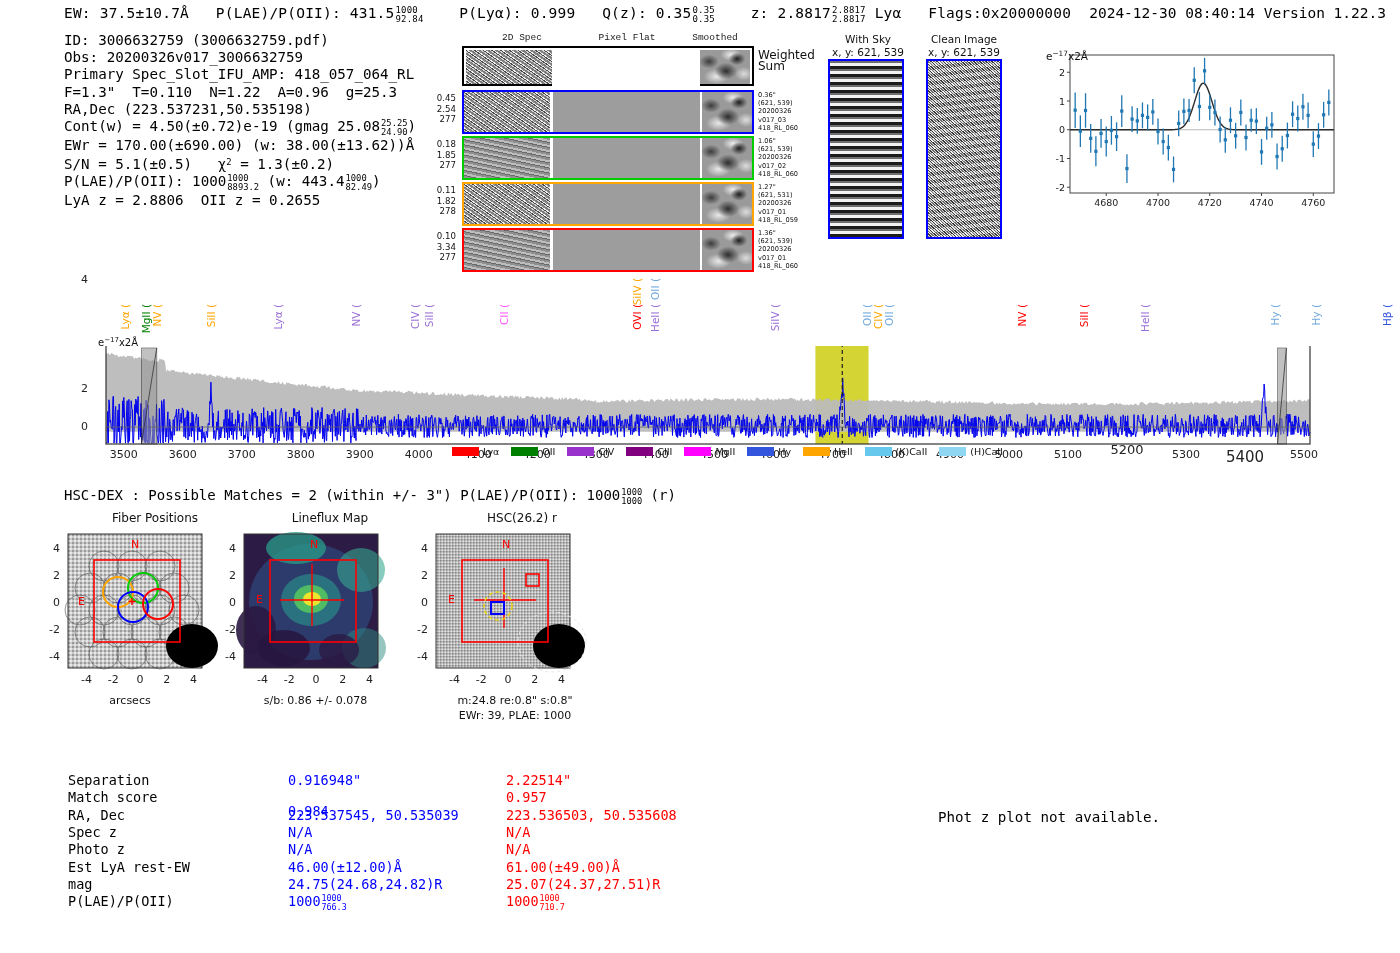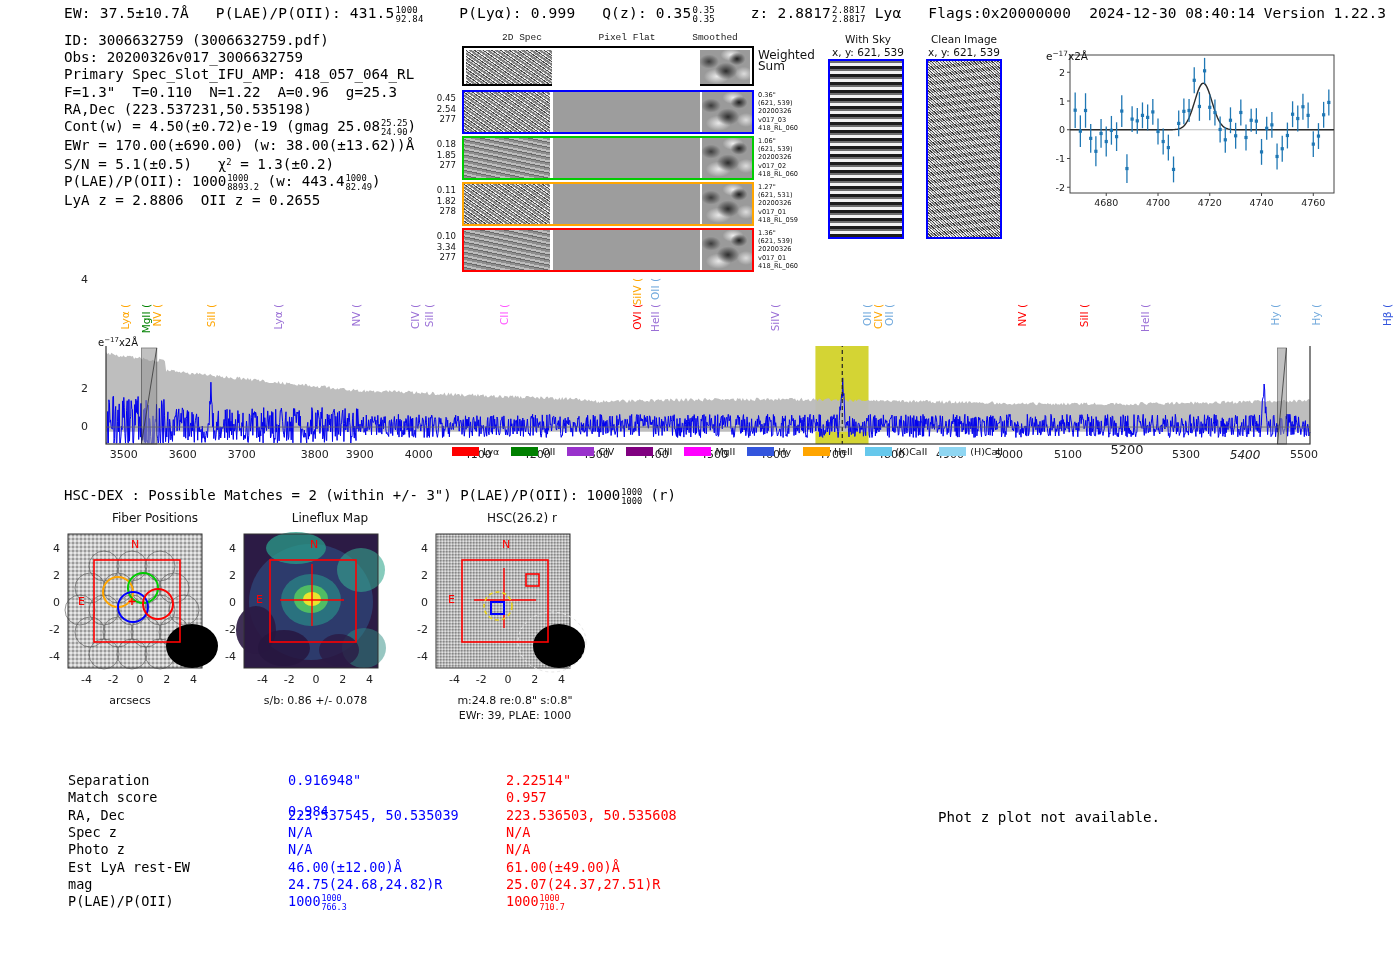--- a/index.html
+++ b/index.html
@@ -391,37 +391,37 @@
       <rect x="1189.5392156862745" y="2" width="8.852941176470495" height="96" fill="#999" opacity="0.6" stroke="#222" stroke-width="0.8"></rect>
       <line x1="1189.5392156862745" y1="98" x2="1198.392156862745" y2="2" stroke="#333" stroke-width="0.8"></line>
       <line x1="754.2696078431374" y1="-66" x2="754.2696078431374" y2="98" stroke="#222" stroke-width="1.2" stroke-dasharray="4 3"></line>
       <line x1="18" y1="81.05882352941177" x2="1222" y2="81.05882352941177" stroke="#666" stroke-width="0.8"></line>
       <rect x="18" y="-66" width="1204" height="164" fill="none" stroke="#333" stroke-width="1.2"></rect>
     </svg>
   <div id="spec-xticks">
       <div class="tick-lbl" style="left: 13.7059px; top: 170px; width: 44px; text-align: center; font-size: 11px;">3500</div>
       <div class="tick-lbl" style="left: 72.7255px; top: 170px; width: 44px; text-align: center; font-size: 11px;">3600</div>
       <div class="tick-lbl" style="left: 131.745px; top: 170px; width: 44px; text-align: center; font-size: 11px;">3700</div>
-      <div class="tick-lbl" style="left: 190.765px; top: 170px; width: 44px; font-size: 11px; margin-left: 22px;">3800</div>
+      <div class="tick-lbl" style="left: 190.765px; top: 170px; width: 44px; text-align: center; font-size: 11px;">3800</div>
       <div class="tick-lbl" style="left: 249.784px; top: 170px; width: 44px; text-align: center; font-size: 11px;">3900</div>
       <div class="tick-lbl" style="left: 308.804px; top: 170px; width: 44px; text-align: center; font-size: 11px;">4000</div>
       <div class="tick-lbl" style="left: 367.824px; top: 170px; width: 44px; text-align: center; font-size: 11px;">4100</div>
       <div class="tick-lbl" style="left: 426.843px; top: 170px; width: 44px; text-align: center; font-size: 11px;">4200</div>
       <div class="tick-lbl" style="left: 485.863px; top: 170px; width: 44px; text-align: center; font-size: 11px;">4300</div>
       <div class="tick-lbl" style="left: 544.882px; top: 170px; width: 44px; text-align: center; font-size: 11px;">4400</div>
       <div class="tick-lbl" style="left: 603.902px; top: 170px; width: 44px; text-align: center; font-size: 11px;">4500</div>
       <div class="tick-lbl" style="left: 662.922px; top: 170px; width: 44px; text-align: center; font-size: 11px;">4600</div>
       <div class="tick-lbl" style="left: 721.941px; top: 170px; width: 44px; text-align: center; font-size: 11px;">4700</div>
       <div class="tick-lbl" style="left: 780.961px; top: 170px; width: 44px; text-align: center; font-size: 11px;">4800</div>
       <div class="tick-lbl" style="left: 839.98px; top: 170px; width: 44px; text-align: center; font-size: 11px;">4900</div>
       <div class="tick-lbl" style="left: 899px; top: 170px; width: 44px; text-align: center; font-size: 11px;">5000</div>
       <div class="tick-lbl" style="left: 958.02px; top: 170px; width: 44px; text-align: center; font-size: 11px;">5100</div>
       <div class="tick-lbl" style="left: 1017.04px; top: 164px; width: 44px; text-align: center; font-size: 13px;">5200</div>
       <div class="tick-lbl" style="left: 1076.06px; top: 170px; width: 44px; text-align: center; font-size: 11px;">5300</div>
-      <div class="tick-lbl" style="left: 1135.08px; top: 170px; width: 44px; text-align: center; font-size: 12px; font-style: italic;">5400</div>
+      <div class="tick-lbl" style="left: 1135.08px; top: 170px; width: 44px; text-align: center; font-size: 15px;">5400</div>
       <div class="tick-lbl" style="left: 1194.1px; top: 170px; width: 44px; text-align: center; font-size: 11px;">5500</div>
     </div>
   <div id="spec-yticks">
       <div class="tick-lbl" style="left: -14px; top: 142.059px; width: 14px; text-align: right; font-size: 11px;">0</div>
       <div class="tick-lbl" style="left: -14px; top: 104.412px; width: 14px; text-align: right; font-size: 11px;">2</div>
       <div class="tick-lbl" style="left: -14px; top: -5px; width: 14px; text-align: right; font-size: 11px;">4</div>
     </div>
   <div class="axis-note" style="left:10px;top:58px;">e<span style="font-size:0.7em;vertical-align:0.55em;">−17</span>x2Å</div>
 </div>
 

